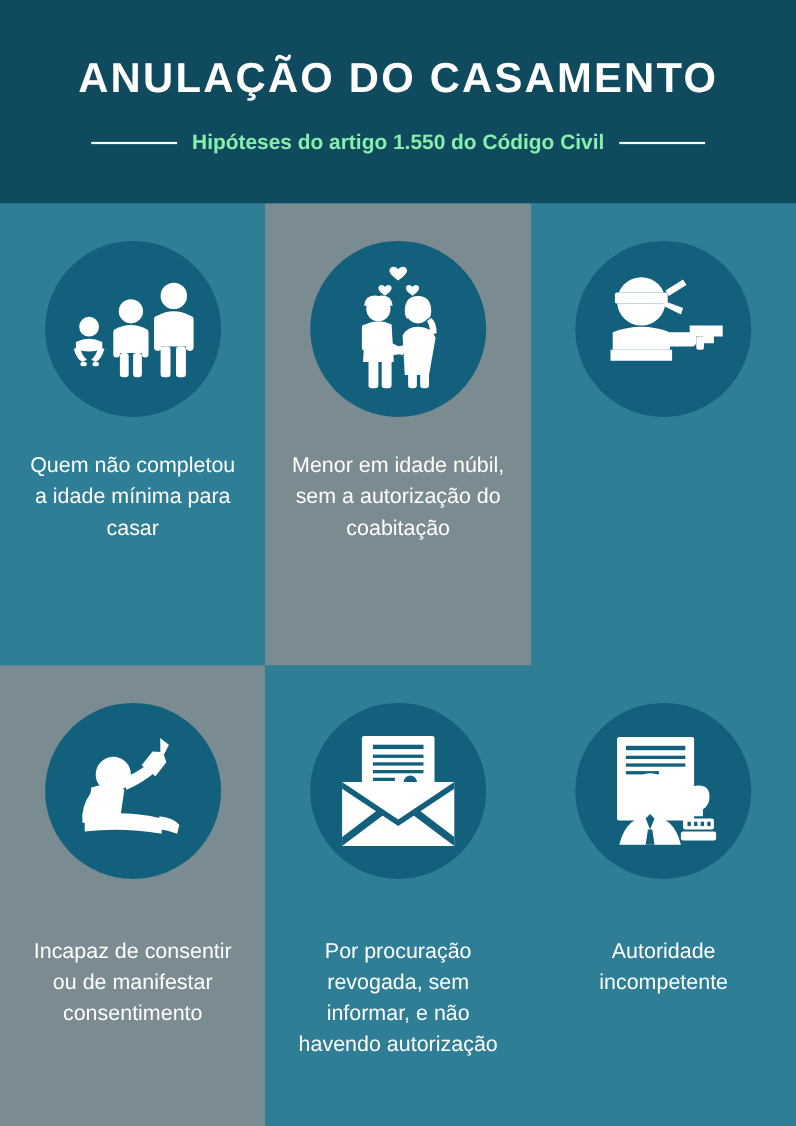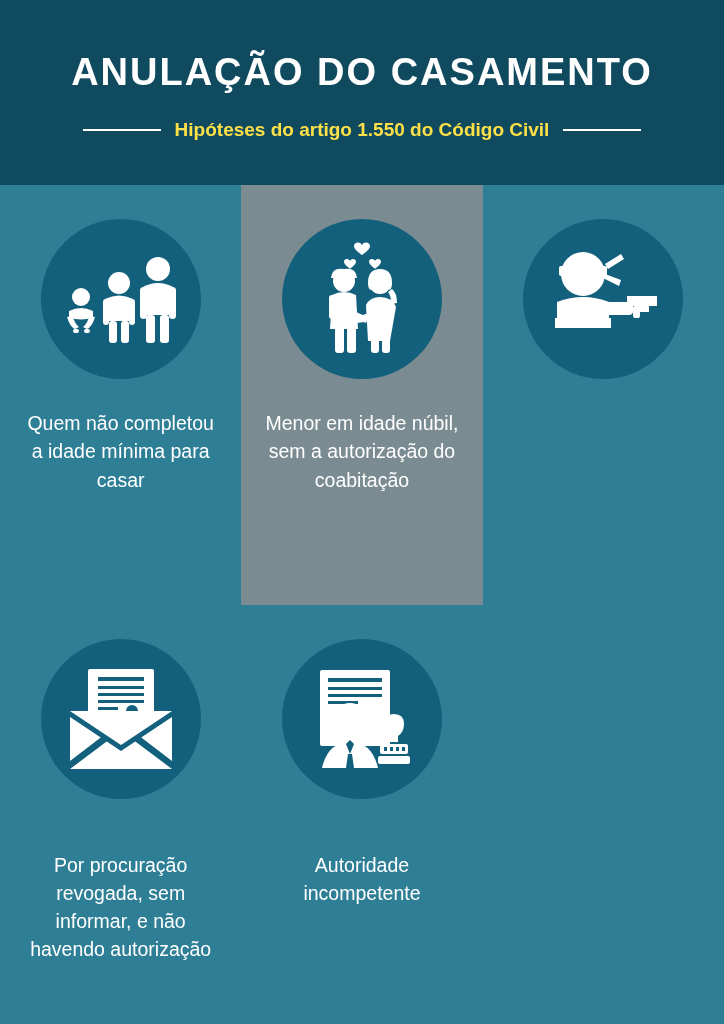--- a/index.html
+++ b/index.html
@@ -47,21 +47,21 @@
     margin-top: 26px;
     width: 100%;
   }
   .rule {
     height: 2px;
     background: #ffffff;
     width: 78px;
     flex: 0 0 78px;
   }
   .subtitle {
-    color: #fde047;
+    color: #86efac;
     font-size: 19px;
     font-weight: bold;
     text-align: center;
     white-space: nowrap;
   }
 
   
   .grid {
     flex: 1 1 auto;
     display: grid;
@@ -192,20 +192,41 @@
           <rect x="58" y="58" width="34" height="13" rx="4"></rect>
 
           <path d="M86 52 h30 v10 h-8 l0 6 h-10 l0 -6 h-12 z"></path>
           <rect x="92" y="62" width="7" height="12" rx="2"></rect>
 
           <path d="M14 74 h56 l0 10 h-56 z"></path>
         </svg>
       </div>
     </div>
 
+    <div class="cell gray row2">
+      <div class="icon-circle">
+        <svg width="124" height="110" viewBox="0 0 124 110" fill="#ffffff">
+
+          <path d="M78 8 l10 0 l2 10 l6 4 l0 16 l-16 0 l0 -16 l6 -4 z" transform="rotate(38 84 20)"></path>
+
+          <circle cx="44" cy="40" r="16"></circle>
+
+          <path d="M52 44 q14 -6 24 -14 l6 8 q-12 10 -26 16 z"></path>
+
+          <path d="M24 52 q16 -6 30 2 l-4 28 h-30 z"></path>
+
+          <path d="M18 78 q34 -6 70 2 l0 14 q-36 -6 -70 -2 z"></path>
+
+          <path d="M86 78 q14 2 18 8 l-2 8 q-10 -4 -18 -4 z"></path>
+
+          <path d="M24 56 q-10 14 -8 28 l10 0 q-2 -12 6 -22 z"></path>
+        </svg>
+      </div>
+      <div class="cell-label">Incapaz de consentir ou de manifestar consentimento</div>
+    </div>
 
     <div class="cell teal row2">
       <div class="icon-circle">
         <svg width="118" height="112" viewBox="0 0 118 112" fill="#ffffff">
 
           <rect x="26" y="6" width="66" height="54" rx="2"></rect>
           <g fill="#13607d">
             <rect x="36" y="14" width="46" height="4"></rect>
             <rect x="36" y="23" width="46" height="3"></rect>
             <rect x="36" y="30" width="46" height="3"></rect>

